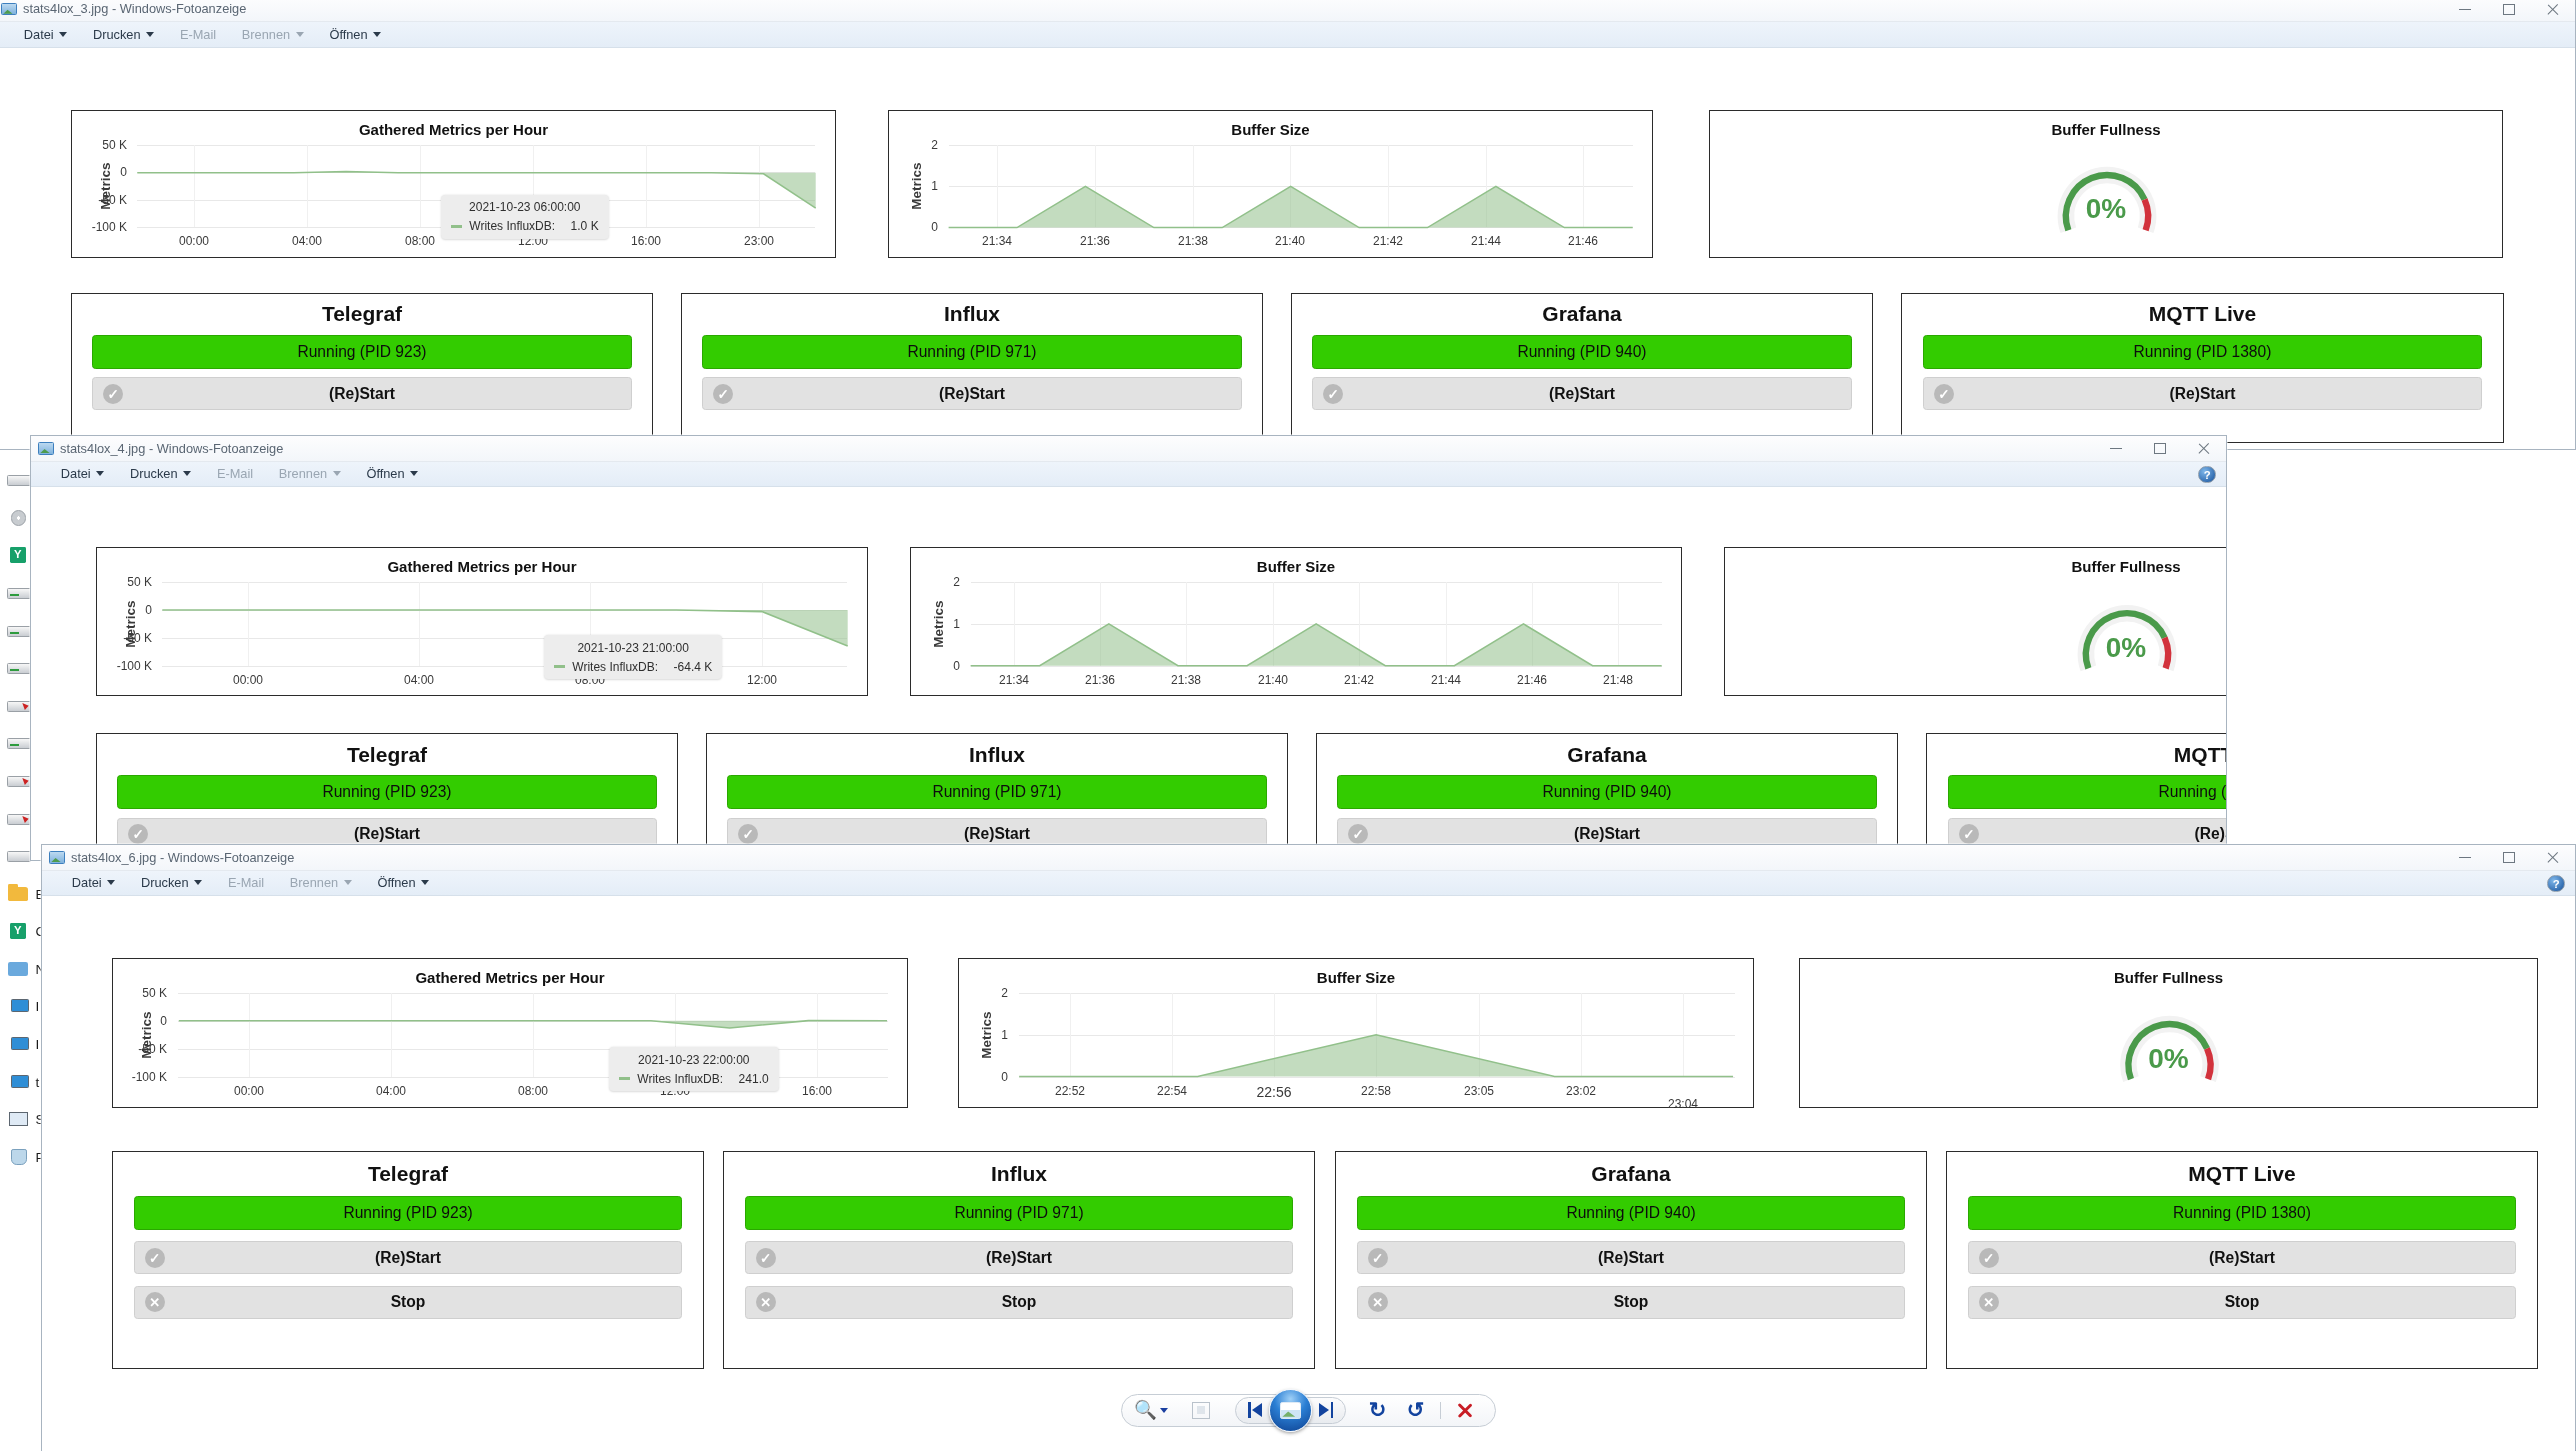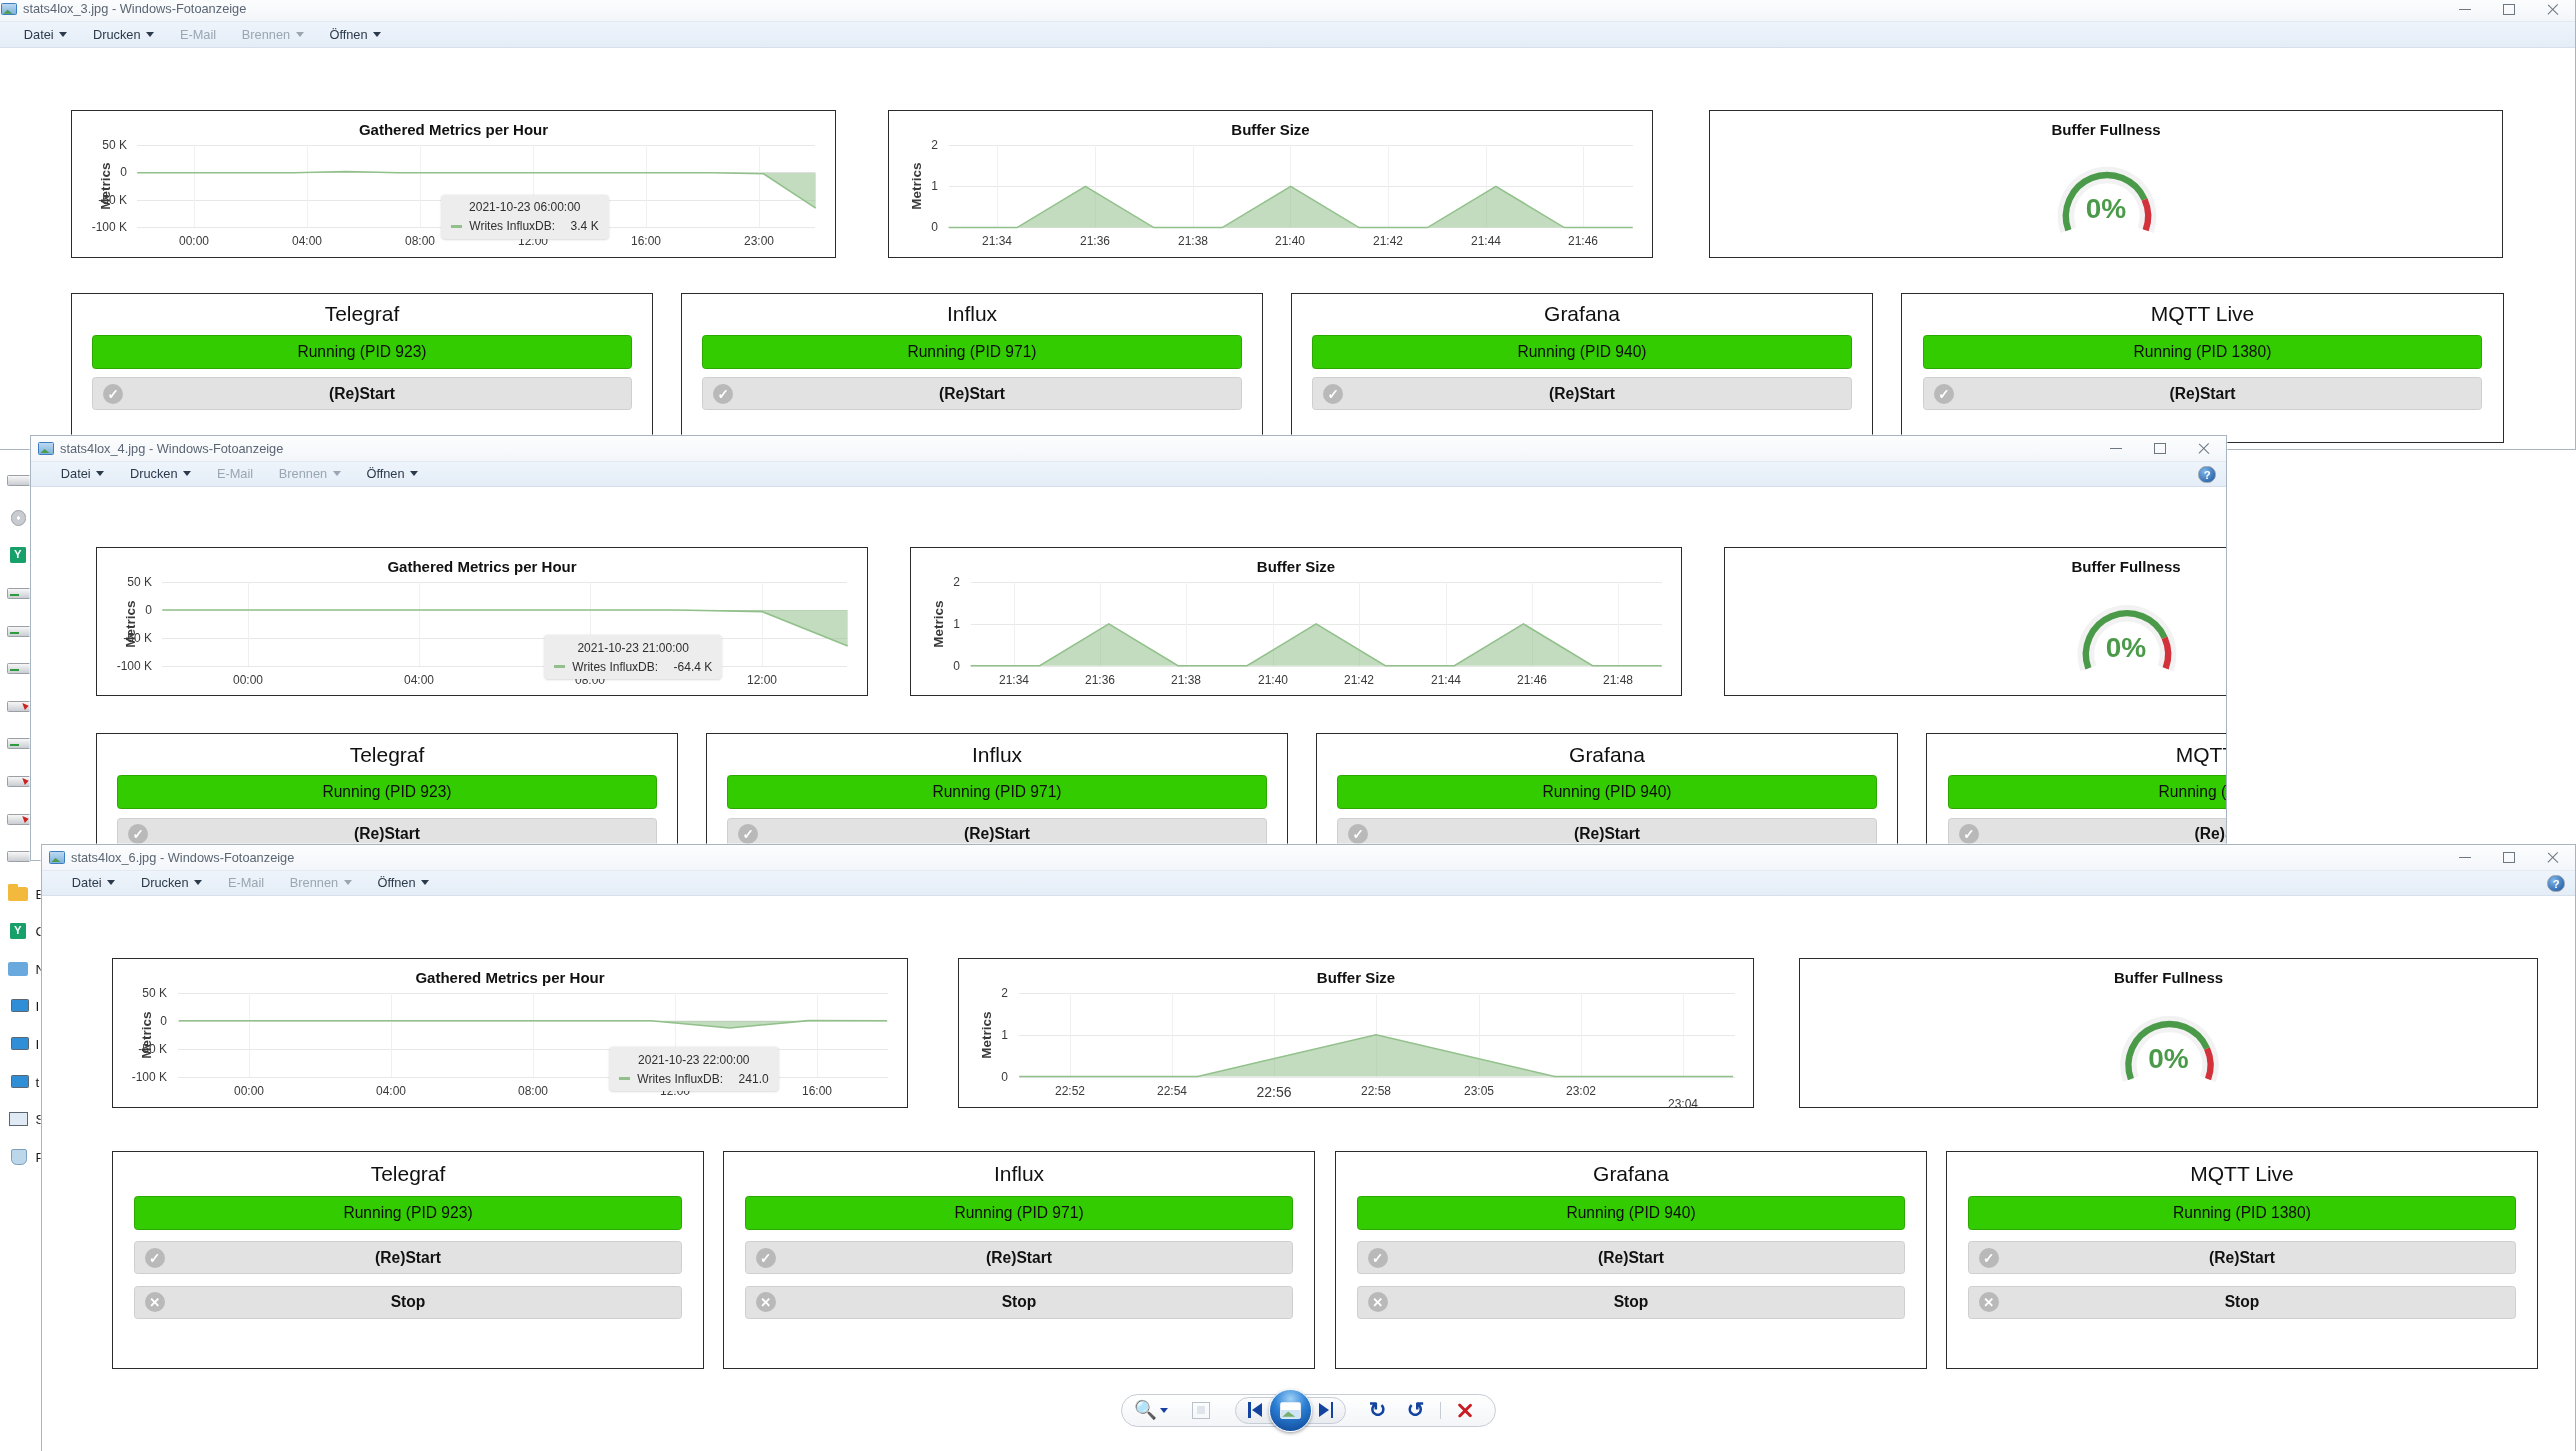--- a/index.html
+++ b/index.html
@@ -98,21 +98,21 @@
              box-shadow:0 0.7px 2.1px rgba(0,0,0,.15); z-index:5; }
   .tt-time { color:#2f2f2f; text-align:center; white-space:nowrap; }
   .tt-row { display:flex; align-items:center; gap:7px; white-space:nowrap; margin-top:5px;}
   .tt-swatch { width:11.3px; height:3.5px; background:#91c08a; flex:none; }
   .tt-label { color:#2f2f2f; }
   .tt-val { color:#2f2f2f; margin-left:auto; padding-left:8.5px; }
   .gauge-val { position:absolute; left:50%; transform:translateX(-50%); color:#4a9a4a; font-weight:bold; }
 
   
   .svc { background:#fff; border:0.7px solid #2b2b2b; display:flex; flex-direction:column; align-items:center; }
-  .svc-title { font-weight:normal; color:#111; text-align:center; }
+  .svc-title { font-weight:bold; color:#111; text-align:center; }
   .svc-status { width:93%; background:#33cc00; border:0.7px solid #2aa800; border-radius:3.5px;
                 display:flex; align-items:center; justify-content:center; color:#0d0d0d; }
   .svc-btn { width:93%; background:#e2e2e2; border:0.7px solid #cfcfcf; border-radius:3.5px; position:relative;
              display:flex; align-items:center; justify-content:center; color:#111; font-weight:bold; }
   .svc-ico { position:absolute; border-radius:50%; background:#b9b9b9; color:#fff;
              display:flex; align-items:center; justify-content:center; font-weight:bold; }
 
   
   .pv-toolbar { position:absolute; display:flex; align-items:center; justify-content:center; }
   .tb-pill { display:flex; align-items:center; gap:0; background:linear-gradient(#ffffff,#f3f5f8);
@@ -358,21 +358,21 @@
             <div class="xtick" style="font-size:12px;left:687px;top:123px;">23:00</div>
             <svg style="position:absolute;left:0;top:0;" width="765" height="148" viewBox="0 0 1078 208">
               <polygon points="92,86.7 92.0,86.7 165.5,86.7 239.1,86.7 312.6,86.7 386.2,85.0 459.7,86.7 533.2,86.7 606.8,86.7 680.3,86.7 753.8,86.7 827.4,86.7 900.9,86.7 974.5,88.2 1048.0,136.5 1048,86.7" fill="#91c08a" fill-opacity="0.55"></polygon>
               <polyline points="92.0,86.7 165.5,86.7 239.1,86.7 312.6,86.7 386.2,85.0 459.7,86.7 533.2,86.7 606.8,86.7 680.3,86.7 753.8,86.7 827.4,86.7 900.9,86.7 974.5,88.2 1048.0,136.5" fill="none" stroke="#91c08a" stroke-width="2.2"></polyline>
             </svg>
             <div class="tooltip" style="left:369px;top:84px;">
               <div class="tt-time" style="font-size:12px;">2021-10-23 06:00:00</div>
               <div class="tt-row">
                 <i class="tt-swatch"></i>
                 <span class="tt-label" style="font-size:12px;">Writes InfluxDB:</span>
-                <span class="tt-val" style="font-size:12px;">3.4 K</span>
+                <span class="tt-val" style="font-size:12px;">1.0 K</span>
               </div>
             </div>
           </div>
           <div class="panel" style="position: absolute; left: 817px; top: 0px; width: 765px; height: 148px;">
             <div class="panel-title" style="position:absolute;left:0;right:0;top:10px;font-size:15px;">Buffer Size</div>
             <div class="yaxis-label" style="font-size:13.5px;left:4.3px;top:75px;">Metrics</div>
             <div class="gridline-h" style="left:60px;top:34px;width:684px;"></div>
             <div class="ytick" style="font-size:12px;right:714px;top:34px;">2</div>
             <div class="gridline-h" style="left:60px;top:75px;width:684px;"></div>
             <div class="ytick" style="font-size:12px;right:714px;top:75px;">1</div>

